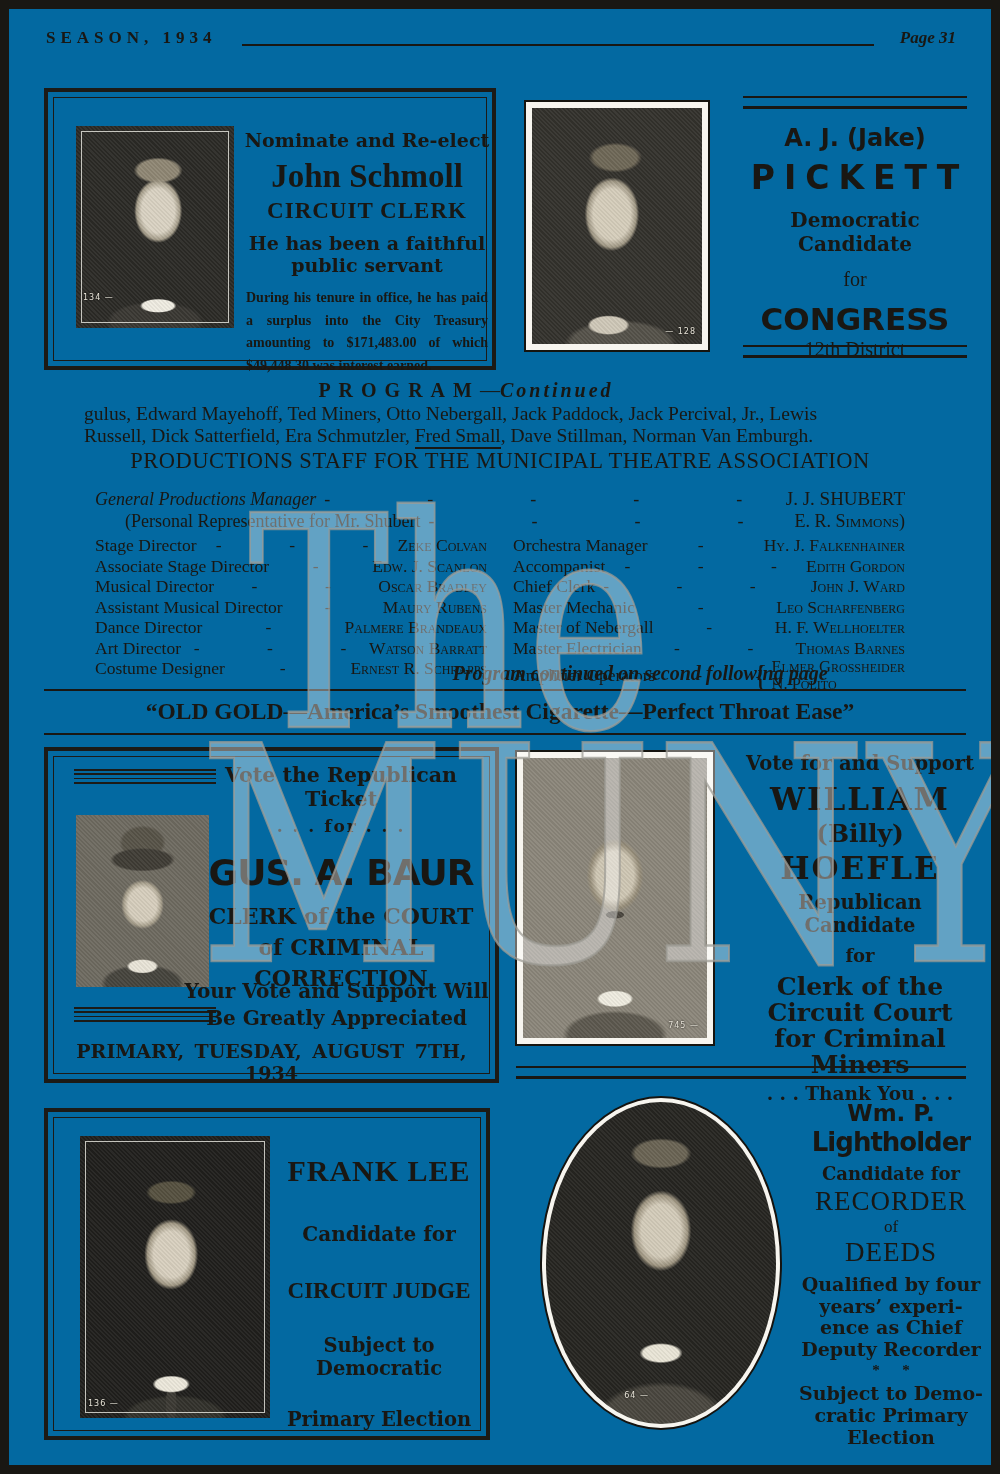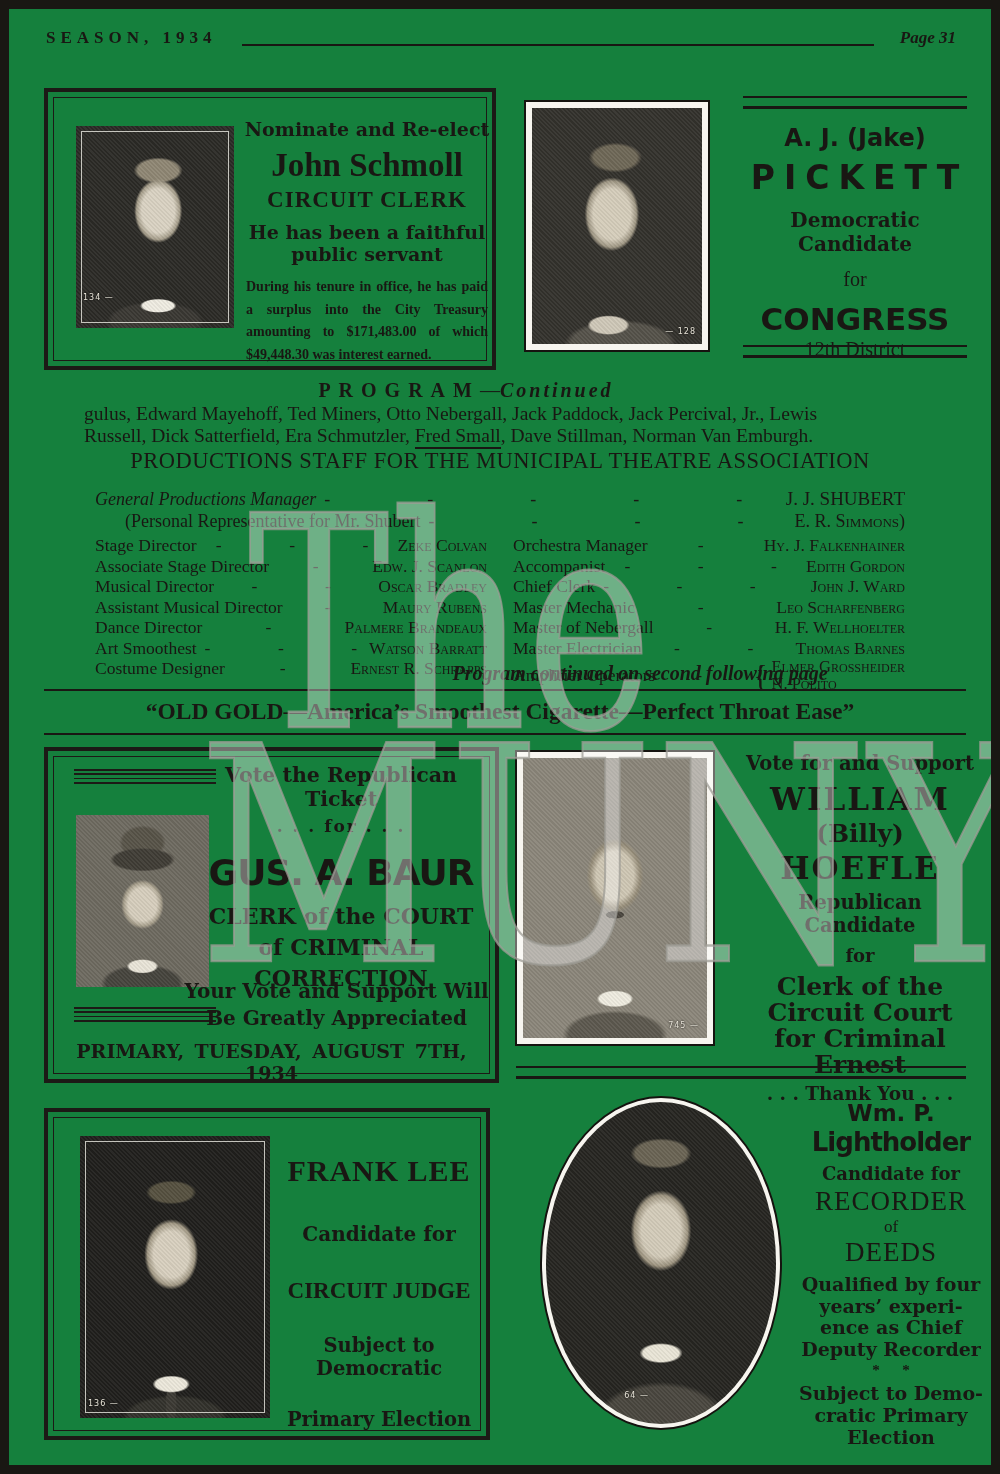--- a/index.html
+++ b/index.html
@@ -1,16 +1,16 @@
 <!DOCTYPE html>
 <html><head>
 <meta charset="utf-8">
 <style>
   html,body{margin:0;padding:0;background:#101010;}
-  .page{position:relative;width:1000px;height:1474px;background:#15803d;overflow:hidden;
+  .page{position:relative;width:1000px;height:1474px;background:#0369a1;overflow:hidden;
         font-family:"Liberation Serif",serif;color:#191713;}
   .frame{position:absolute;inset:0;border:9px solid #191713;z-index:90;pointer-events:none;}
   .abs{position:absolute;}
   .ctr{text-align:center;}
   .sc{font-variant:small-caps;}
   .b{font-weight:bold;}
   .i{font-style:italic;}
   .dserif{font-family:"DejaVu Serif",serif;}
   .sans{font-family:"DejaVu Sans",sans-serif;}
 
@@ -104,21 +104,21 @@
   <div class="abs hdr-rule"></div>
   <div class="abs hdr-right">Page 31</div>
 
   <div class="abs dframe" style="left:44px;top:88px;width:452px;height:282px;">
     <div class="dinner">
       <div class="photo ph-schmoll" style="left:22px;top:28px;width:158px;height:202px;">
         <div class="dither"></div>
           <div class="inwhite"></div>
         <span class="phcap" style="left:7px;bottom:26px;">134 —</span>
       </div>
-      <div class="abs ctr" style="left:190px;top:20px;width:246px;">
+      <div class="abs ctr" style="left:190px;top:31px;width:246px;">
         <div class="b dserif" style="font-size:19px;">Nominate and Re-elect</div>
         <div class="b" style="font-size:33px;margin-top:7px;">John Schmoll</div>
         <div class="b" style="font-size:23px;margin-top:3px;letter-spacing:1px;">CIRCUIT  CLERK</div>
         <div class="b dserif" style="font-size:19px;margin-top:8px;">He has been a faithful</div>
         <div class="b dserif" style="font-size:19px;">public servant</div>
         <div class="b" style="font-size:14px;line-height:1.62;margin-top:11px;text-align:justify;padding:0 2px;">During his tenure in office, he has paid a surplus into the City Treasury amounting to $171,483.00 of which $49,448.30 was interest earned.</div>
       </div>
     </div>
   </div>
 
@@ -184,21 +184,21 @@
             <span class="role">Assistant Musical Director</span>
             <span class="lead">-</span>
             <span class="nm sc">Maury Rubens</span>
           </div>
         <div class="crow">
             <span class="role">Dance Director</span>
             <span class="lead">-</span>
             <span class="nm sc">Palmere Brandeaux</span>
           </div>
         <div class="crow">
-            <span class="role">Art Smoothest</span>
+            <span class="role">Art Director</span>
             <span class="lead">-    -    -</span>
             <span class="nm sc">Watson Barratt</span>
           </div>
         <div class="crow">
             <span class="role">Costume Designer</span>
             <span class="lead">-</span>
             <span class="nm sc">Ernest R. Schrapps</span>
           </div>
       </div>
       <div style="width:392px;">
@@ -284,21 +284,21 @@
     <div class="b dserif" style="font-size:19.5px;">Vote for and Support</div>
     <div class="b dserif" style="font-size:31px;letter-spacing:2px;margin-top:6px;">WILLIAM</div>
     <div class="b dserif" style="font-size:25px;margin-top:2px;">(Billy)</div>
     <div class="b dserif" style="font-size:31px;letter-spacing:2px;margin-top:2px;">HOEFLE</div>
     <div class="b dserif" style="font-size:19.5px;margin-top:5px;">Republican</div>
     <div class="b dserif" style="font-size:19.5px;">Candidate</div>
     <div class="b dserif" style="font-size:18px;margin-top:8px;">for</div>
     <div class="b dserif" style="font-size:25px;margin-top:8px;line-height:26px;">Clerk of the</div>
     <div class="b dserif" style="font-size:25px;line-height:26px;">Circuit Court</div>
     <div class="b dserif" style="font-size:25px;line-height:26px;">for Criminal</div>
-    <div class="b dserif" style="font-size:25px;line-height:26px;">Ernest</div>
+    <div class="b dserif" style="font-size:25px;line-height:26px;">Miners</div>
     <div class="b dserif" style="font-size:18.5px;margin-top:5px;">. . . Thank You . . .</div>
   </div>
   <div class="abs dblrule" style="left:516px;top:1066px;width:450px;"></div>
 
   <div class="abs dframe" style="left:44px;top:1108px;width:446px;height:332px;">
     <div class="dinner">
       <div class="photo ph-lee" style="left:26px;top:18px;width:190px;height:282px;">
         <div class="dither"></div>
           <div class="inwhite"></div>
         <span class="phcap" style="left:8px;bottom:10px;">136 —</span>

